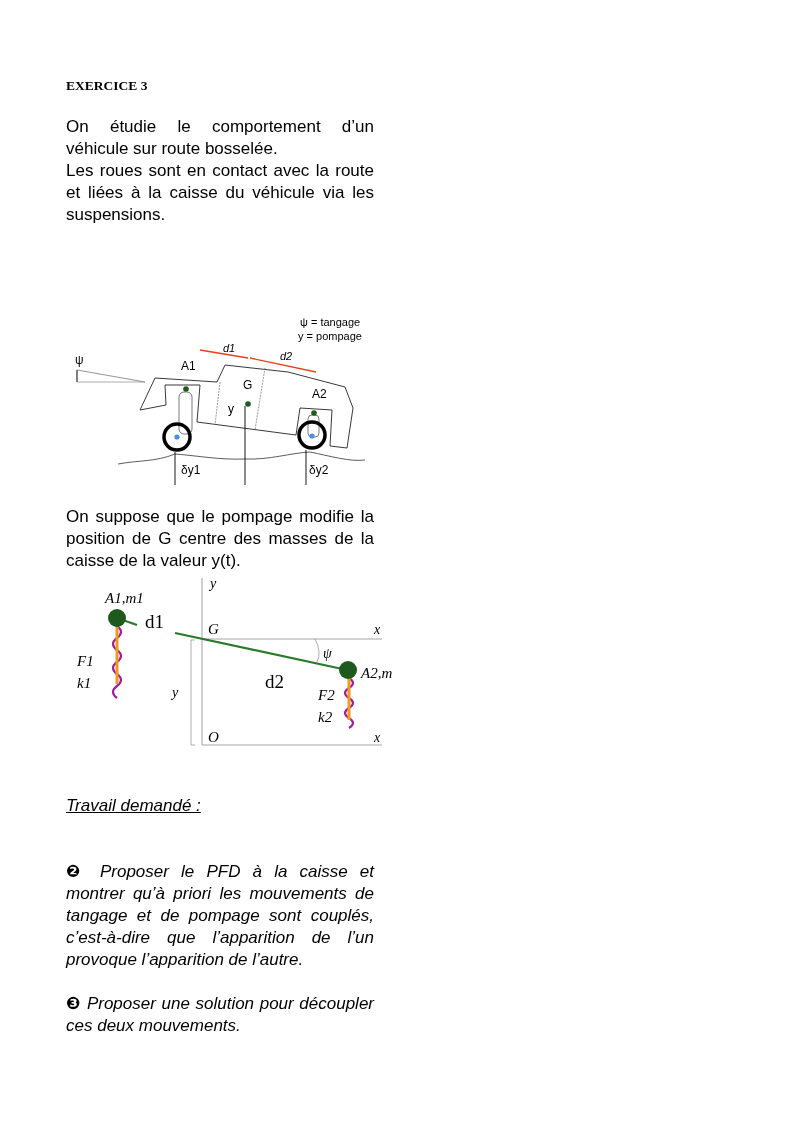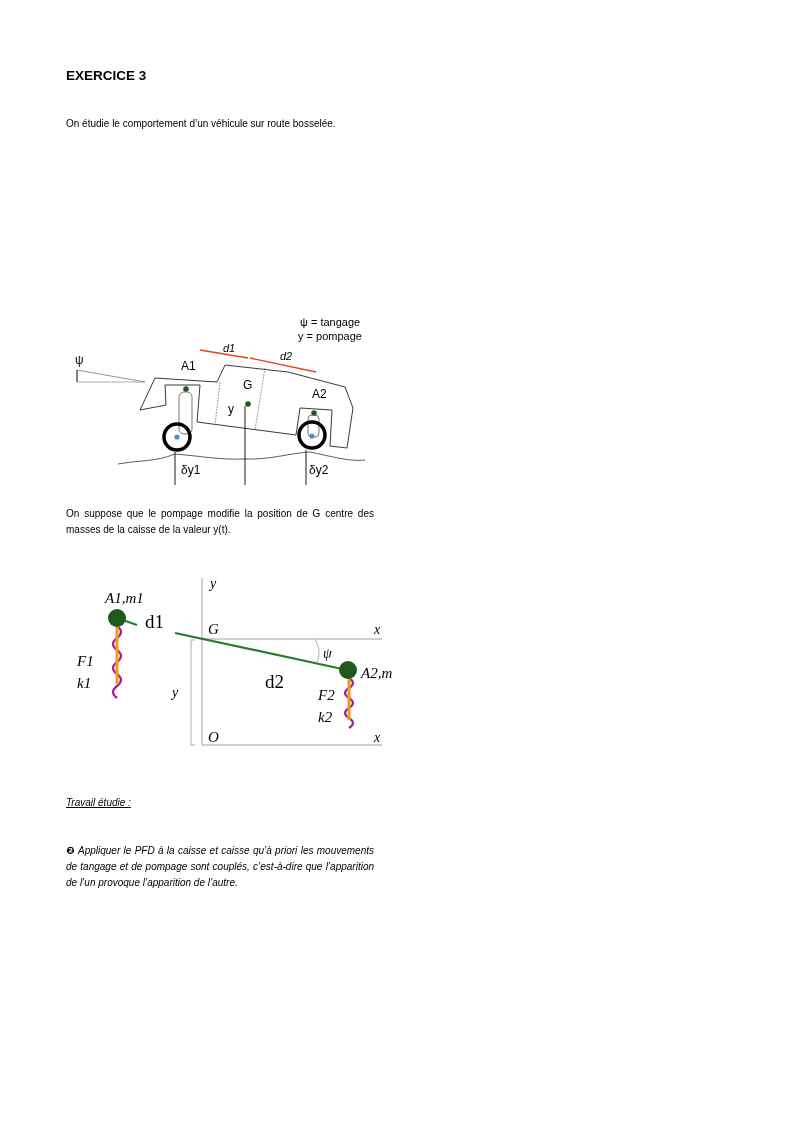--- a/index.html
+++ b/index.html
@@ -1,34 +1,35 @@
 <!DOCTYPE html>
 <html><head>
 <meta charset="utf-8">
 <style>
   html, body { margin: 0; padding: 0; background: #ffffff; }
   body { width: 794px; height: 1123px; position: relative; overflow: hidden;
          font-family: "Liberation Sans", "DejaVu Sans", sans-serif; color: #000; }
   .col { position: absolute; left: 66px; width: 308px; }
-  .title { position: absolute; left: 66px; top: 68px; font-weight: bold; font-size: 13.5px; }
-  .para { font-size: 10px; line-height: 16px; text-align: justify; }
+  .title { position: absolute; left: 66px; top: 78px; font-weight: bold; font-size: 13.5px; font-family: Liberation Serif, serif; }
+  .para { font-size: 17px; line-height: 22px; text-align: justify; }
   .para p { margin: 0; }
   .it { font-style: italic; }
   .u { text-decoration: underline; }
   .num { font-style: normal; font-weight: bold; }
   svg text { font-family: "Liberation Sans", sans-serif; }
   .serif { font-family: "Liberation Serif", serif; }
 </style>
 </head>
 <body>
 
 <div class="title">EXERCICE 3</div>
 
 <div class="col para" style="top:116px;">
   <p>On étudie le comportement d’un véhicule sur route bosselée.</p>
+  <p>Les roues sont en contact avec la route et liées à la caisse du véhicule via les suspensions.</p>
 </div>
 
 <svg style="position:absolute;left:60px;top:310px;" width="320" height="180" viewBox="0 0 320 180">
   <text x="240" y="16" font-size="11">ψ = tangage</text>
   <text x="238" y="30" font-size="11">y = pompage</text>
 
   <text x="15" y="54" font-size="12">ψ</text>
   <line x1="17" y1="60" x2="17" y2="72" stroke="#000" stroke-width="1"></line>
   <line x1="17" y1="60" x2="85" y2="72" stroke="#666" stroke-width="0.7"></line>
   <line x1="17" y1="72" x2="85" y2="72" stroke="#888" stroke-width="0.7"></line>
@@ -96,18 +97,19 @@
 
   <path d="M289,108 q8,5 0,10 q-8,5 0,10 q8,5 0,10 q-8,5 0,10 q8,5 0,10" fill="none" stroke="#a0209a" stroke-width="2.2"></path>
   <line x1="289" y1="104" x2="289" y2="150" stroke="#f29a1a" stroke-width="3"></line>
   <circle cx="288" cy="100" r="9" fill="#1e5a1e"></circle>
   <text x="301" y="108" font-size="15" font-style="italic" class="serif">A2,m</text>
   <text x="258" y="130" font-size="15" font-style="italic" class="serif">F2</text>
   <text x="258" y="152" font-size="15" font-style="italic" class="serif">k2</text>
 </svg>
 
 <div class="col para it" style="top:795px;">
-  <p class="u">Travail étudie :</p>
+  <p class="u">Travail demandé :</p>
   <p>&nbsp;</p>
   <p>&nbsp;</p>
-  <p><span class="num">❷</span><span> Appliquer le PFD à la caisse et caisse qu’à priori les mouvements de tangage et de pompage sont couplés, c’est-à-dire que l’apparition de l’un provoque l’apparition de l’autre.</span></p>
+  <p><span class="num">❷</span><span> Proposer le PFD à la caisse et montrer qu’à priori les mouvements de tangage et de pompage sont couplés, c’est-à-dire que l’apparition de l’un provoque l’apparition de l’autre.</span></p>
   <p>&nbsp;</p>
+  <p><span class="num">❸</span><span> Proposer une solution pour découpler ces deux mouvements.</span></p>
 </div>
 
 </body></html>

